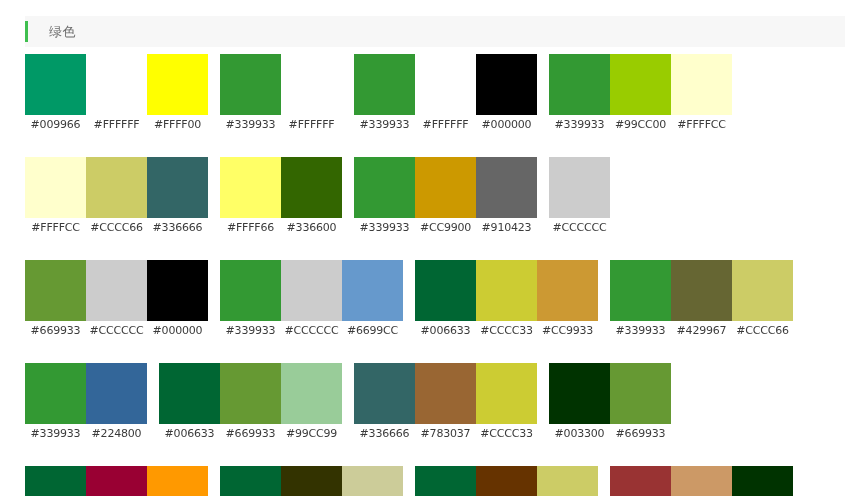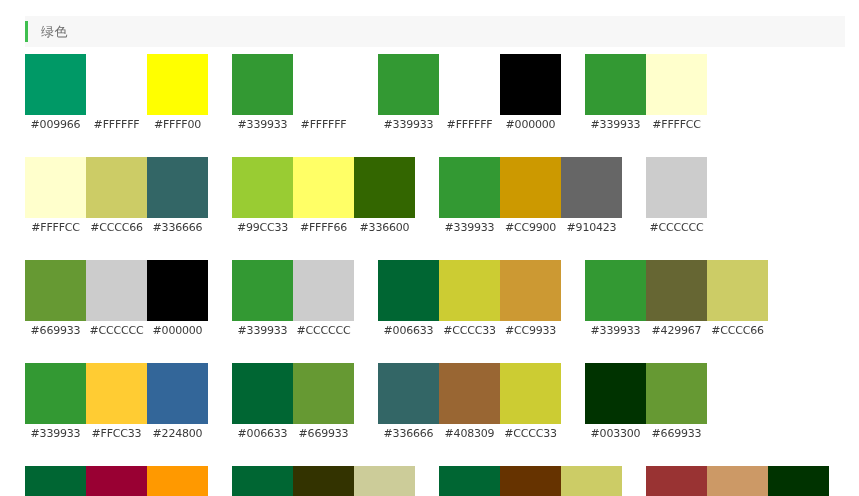--- a/index.html
+++ b/index.html
@@ -24,20 +24,21 @@
   .header {
     position: absolute;
     left: 25px;
     top: 16px;
     width: 820px;
     height: 31px;
     background: #f7f7f7;
     display: flex;
     align-items: center;
     box-sizing: border-box;
+    gap: 8px;
   }
   .header-accent {
     width: 3px;
     height: 21px;
     margin-left: 0px;
     flex: 0 0 auto;
   }
   .header-title {
     margin-left: 13px;
     font-size: 13px;
@@ -53,20 +54,21 @@
     left: 25px;
     top: 54px;
     width: 820px;
     display: flex;
     flex-direction: column;
     row-gap: 25px;
   }
   .grid-row {
     display: flex;
     column-gap: 24px;
+    gap: 12px;
   }
   .swatch-group {
     display: flex;
     column-gap: 0px;
   }
   .swatch-cell {
     width: 61px;
     display: flex;
     flex-direction: column;
     align-items: center;
@@ -135,20 +137,24 @@
             <div class="swatch-chip" style="background: rgb(0, 0, 0);"></div>
             <div class="swatch-label">#000000</div>
           </div>
         </div>
         <div class="swatch-group">
           <div class="swatch-cell">
             <div class="swatch-chip" style="background: rgb(51, 153, 51);"></div>
             <div class="swatch-label">#339933</div>
           </div>
           <div class="swatch-cell">
+            <div class="swatch-chip" style="background: rgb(153, 204, 0);"></div>
+            <div class="swatch-label">#99CC00</div>
+          </div>
+          <div class="swatch-cell">
             <div class="swatch-chip" style="background: rgb(255, 255, 204);"></div>
             <div class="swatch-label">#FFFFCC</div>
           </div>
         </div>
       </div>
       <div class="grid-row">
         <div class="swatch-group">
           <div class="swatch-cell">
             <div class="swatch-chip" style="background: rgb(255, 255, 204);"></div>
             <div class="swatch-label">#FFFFCC</div>
@@ -157,24 +163,20 @@
             <div class="swatch-chip" style="background: rgb(204, 204, 102);"></div>
             <div class="swatch-label">#CCCC66</div>
           </div>
           <div class="swatch-cell">
             <div class="swatch-chip" style="background: rgb(51, 102, 102);"></div>
             <div class="swatch-label">#336666</div>
           </div>
         </div>
         <div class="swatch-group">
           <div class="swatch-cell">
-            <div class="swatch-chip" style="background: rgb(153, 204, 51);"></div>
-            <div class="swatch-label">#99CC33</div>
-          </div>
-          <div class="swatch-cell">
             <div class="swatch-chip" style="background: rgb(255, 255, 102);"></div>
             <div class="swatch-label">#FFFF66</div>
           </div>
           <div class="swatch-cell">
             <div class="swatch-chip" style="background: rgb(51, 102, 0);"></div>
             <div class="swatch-label">#336600</div>
           </div>
         </div>
         <div class="swatch-group">
           <div class="swatch-cell">
@@ -214,20 +216,24 @@
         </div>
         <div class="swatch-group">
           <div class="swatch-cell">
             <div class="swatch-chip" style="background: rgb(51, 153, 51);"></div>
             <div class="swatch-label">#339933</div>
           </div>
           <div class="swatch-cell">
             <div class="swatch-chip" style="background: rgb(204, 204, 204);"></div>
             <div class="swatch-label">#CCCCCC</div>
           </div>
+          <div class="swatch-cell">
+            <div class="swatch-chip" style="background: rgb(102, 153, 204);"></div>
+            <div class="swatch-label">#6699CC</div>
+          </div>
         </div>
         <div class="swatch-group">
           <div class="swatch-cell">
             <div class="swatch-chip" style="background: rgb(0, 102, 51);"></div>
             <div class="swatch-label">#006633</div>
           </div>
           <div class="swatch-cell">
             <div class="swatch-chip" style="background: rgb(204, 204, 51);"></div>
             <div class="swatch-label">#CCCC33</div>
           </div>
@@ -251,46 +257,46 @@
           </div>
         </div>
       </div>
       <div class="grid-row">
         <div class="swatch-group">
           <div class="swatch-cell">
             <div class="swatch-chip" style="background: rgb(51, 153, 51);"></div>
             <div class="swatch-label">#339933</div>
           </div>
           <div class="swatch-cell">
-            <div class="swatch-chip" style="background: rgb(255, 204, 51);"></div>
-            <div class="swatch-label">#FFCC33</div>
-          </div>
-          <div class="swatch-cell">
             <div class="swatch-chip" style="background: rgb(51, 102, 153);"></div>
             <div class="swatch-label">#224800</div>
           </div>
         </div>
         <div class="swatch-group">
           <div class="swatch-cell">
             <div class="swatch-chip" style="background: rgb(0, 102, 51);"></div>
             <div class="swatch-label">#006633</div>
           </div>
           <div class="swatch-cell">
             <div class="swatch-chip" style="background: rgb(102, 153, 51);"></div>
             <div class="swatch-label">#669933</div>
           </div>
+          <div class="swatch-cell">
+            <div class="swatch-chip" style="background: rgb(153, 204, 153);"></div>
+            <div class="swatch-label">#99CC99</div>
+          </div>
         </div>
         <div class="swatch-group">
           <div class="swatch-cell">
             <div class="swatch-chip" style="background: rgb(51, 102, 102);"></div>
             <div class="swatch-label">#336666</div>
           </div>
           <div class="swatch-cell">
             <div class="swatch-chip" style="background: rgb(153, 102, 51);"></div>
-            <div class="swatch-label">#408309</div>
+            <div class="swatch-label">#783037</div>
           </div>
           <div class="swatch-cell">
             <div class="swatch-chip" style="background: rgb(204, 204, 51);"></div>
             <div class="swatch-label">#CCCC33</div>
           </div>
         </div>
         <div class="swatch-group">
           <div class="swatch-cell">
             <div class="swatch-chip" style="background: rgb(0, 51, 0);"></div>
             <div class="swatch-label">#003300</div>

